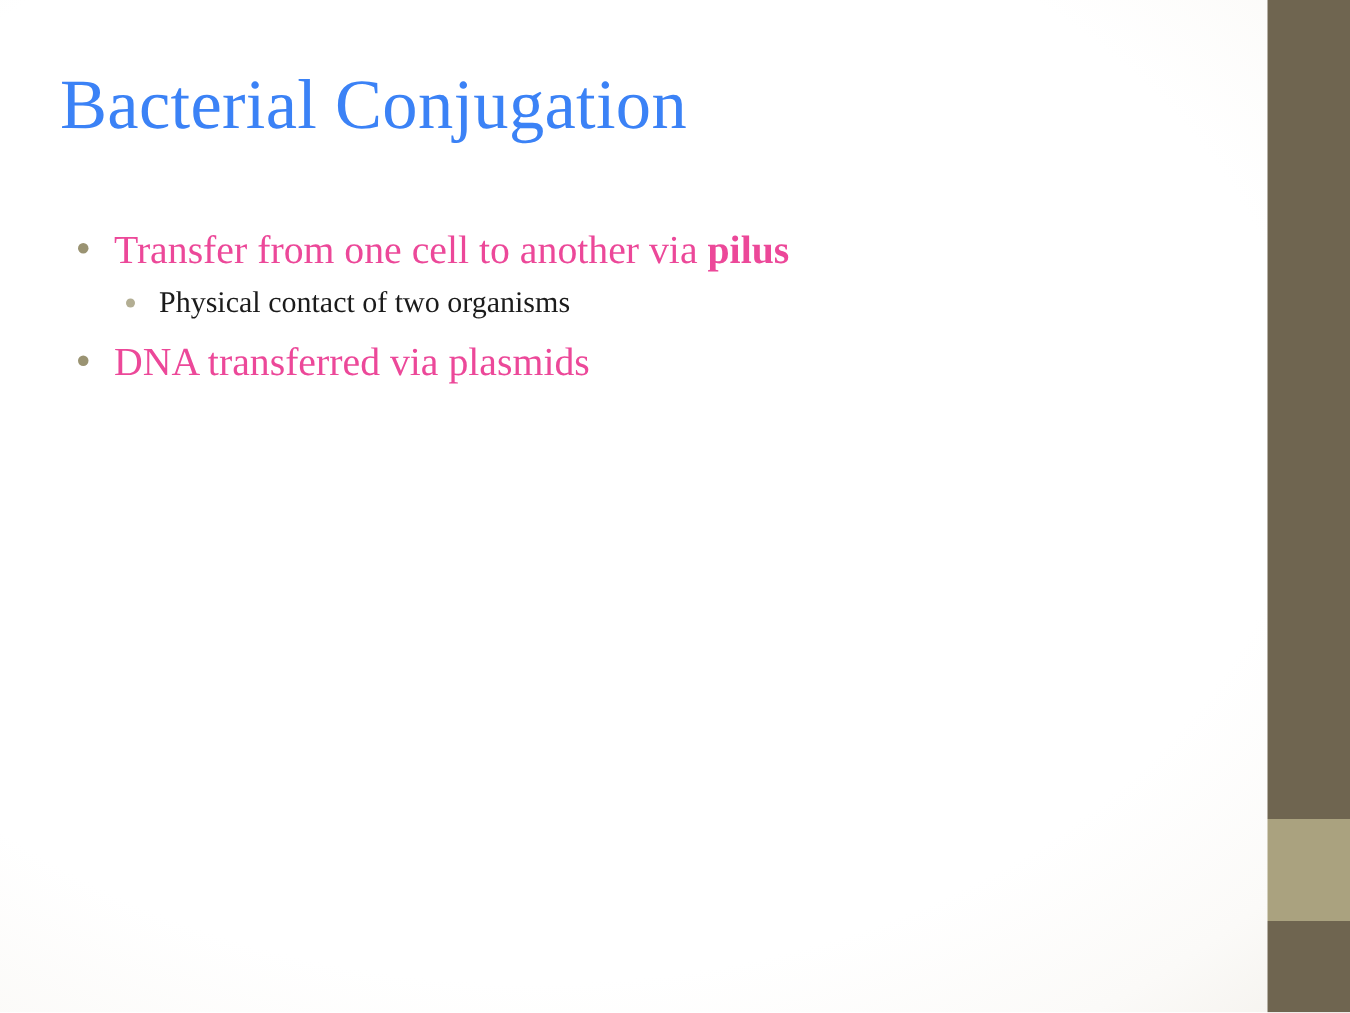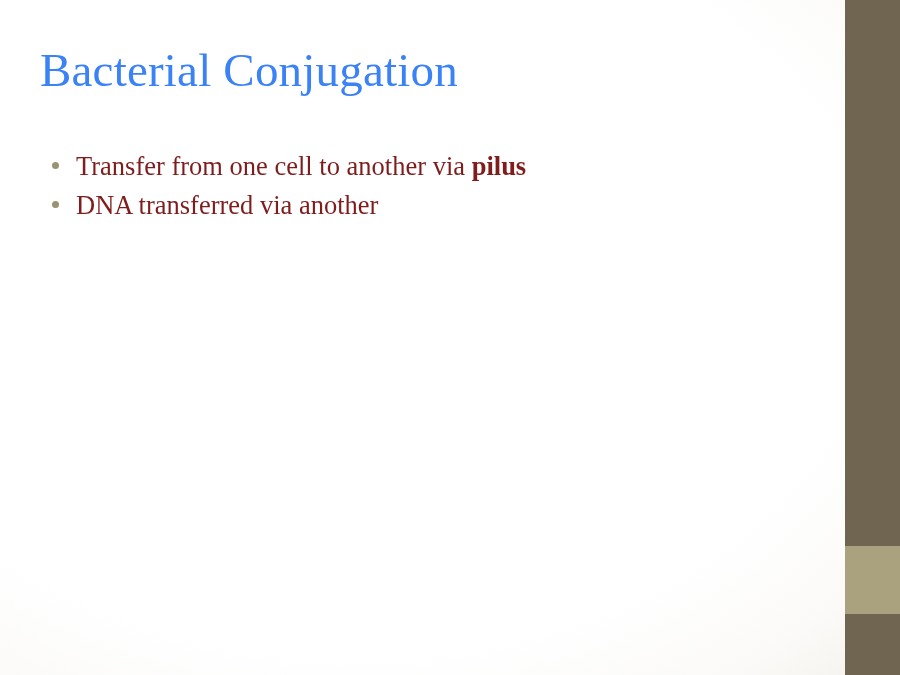--- a/index.html
+++ b/index.html
@@ -68,21 +68,21 @@
     position: absolute;
     left: 44px;
     top: 150px;
     width: 770px;
   }
   .bullet-l1 {
     position: relative;
     padding-left: 32px;
     font-size: 26.5px;
     line-height: 1.25;
-    color: #7f1d1d;
+    color: #ec4899;
     margin: 0 0 6px 0;
   }
   .bullet-l1 .dot {
     position: absolute;
     left: 8px;
     top: 0.46em;
     width: 7px;
     height: 7px;
     border-radius: 50%;
     background: #9a9372;
@@ -122,20 +122,23 @@
   </div>
 
   <h1 id="title">Bacterial Conjugation</h1>
 
   <div id="content">
 
     <p class="bullet-l1">
       <span class="dot"></span><span>Transfer from one cell to another via </span><span class="strong">pilus</span><span></span>
     </p>
 
+    <p class="bullet-l2">
+      <span class="dot"></span><span>Physical contact of two organisms</span>
+    </p>
 
     <p class="bullet-l1">
-      <span class="dot"></span><span>DNA transferred via another</span>
+      <span class="dot"></span><span>DNA transferred via plasmids</span>
     </p>
 
   </div>
 
 </div>
 
 </body></html>

